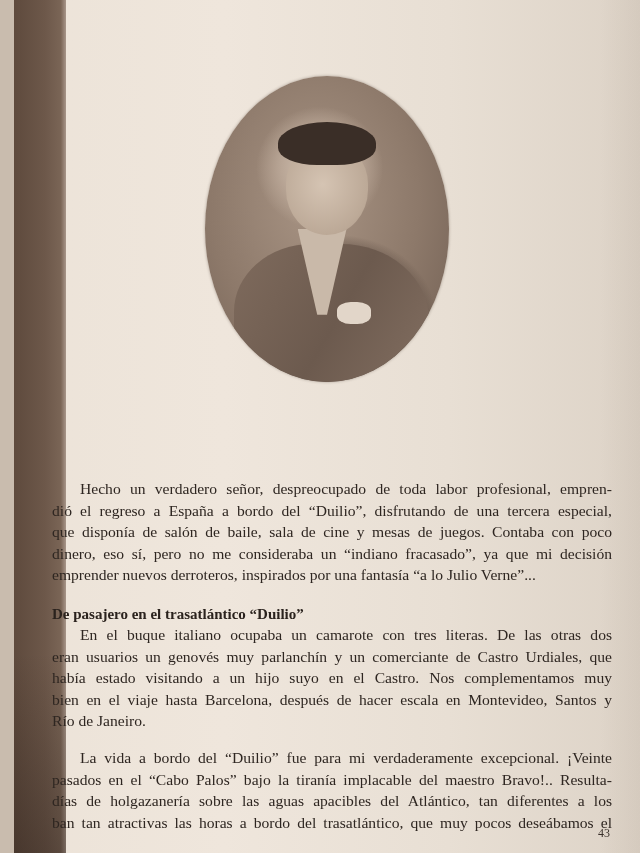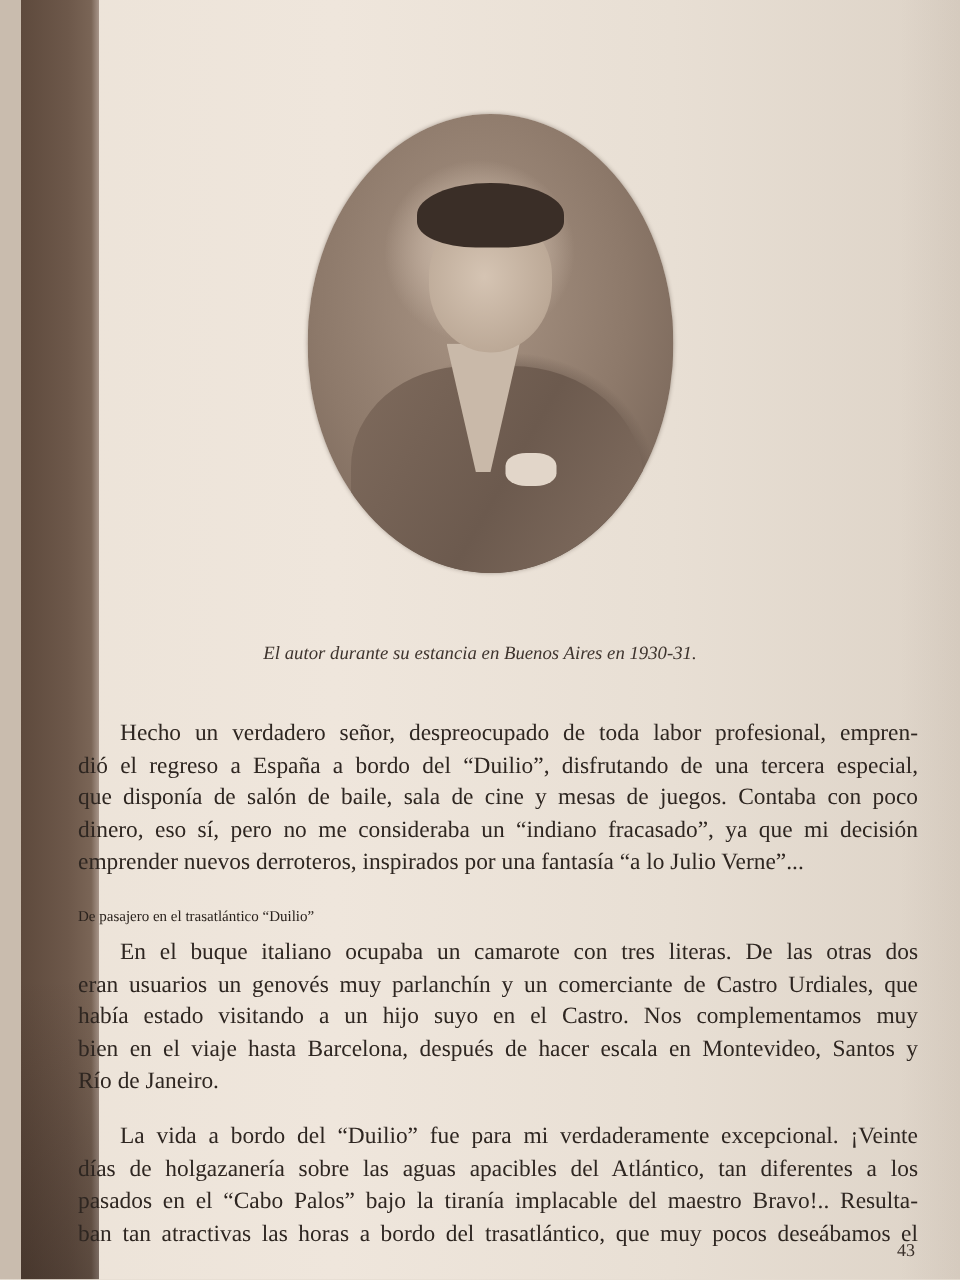--- a/index.html
+++ b/index.html
@@ -67,21 +67,21 @@
     .text {
       position: absolute; left: 52px; width: 560px;
       font-size: 15.6px; color: #2e2621; line-height: 21.5px;
       text-align: justify;
     }
     .line { display: block; white-space: nowrap; text-align-last: justify; }
     .line.last { text-align-last: left; }
     .line.indent { padding-left: 28px; }
     .heading {
       position: absolute; left: 52px; top: 606px;
-      font-weight: normal; font-size: 10px; color: #2a221d;
+      font-weight: bold; font-size: 15px; color: #2a221d;
     }
     .page-number {
       position: absolute; left: 598px; top: 826px; font-size: 12px; color: #3a302a;
     }
     .right-shade {
       position: absolute; right: 0; top: 0; width: 40px; height: 853px;
       background: linear-gradient(90deg, rgba(0,0,0,0) 0%, rgba(120,100,85,0.08) 100%);
     }
   </style>
 </head>
@@ -94,21 +94,20 @@
   <div class="right-shade"></div>
 
   <div class="photo">
     <div class="jacket"></div>
     <div class="shirt"></div>
     <div class="pocket"></div>
     <div class="face"></div>
     <div class="hair"></div>
   </div>
 
-  <div class="caption">El autor durante su estancia en Buenos Aires en 1930-31.</div>
 
   <div class="text" style="top:478px;">
     <span class="line indent">Hecho un verdadero señor, despreocupado de toda labor profesional, empren-</span>
     <span class="line">dió el regreso a España a bordo del “Duilio”, disfrutando de una tercera especial,</span>
     <span class="line">que disponía de salón de baile, sala de cine y mesas de juegos. Contaba con poco</span>
     <span class="line">dinero, eso sí, pero no me consideraba un “indiano fracasado”, ya que mi decisión</span>
     <span class="line last">emprender nuevos derroteros, inspirados por una fantasía “a lo Julio Verne”...</span>
   </div>
 
   <div class="heading">De pasajero en el trasatlántico “Duilio”</div>
@@ -116,19 +115,19 @@
   <div class="text" style="top:624px;">
     <span class="line indent">En el buque italiano ocupaba un camarote con tres literas. De las otras dos</span>
     <span class="line">eran usuarios un genovés muy parlanchín y un comerciante de Castro Urdiales, que</span>
     <span class="line">había estado visitando a un hijo suyo en el Castro. Nos complementamos muy</span>
     <span class="line">bien en el viaje hasta Barcelona, después de hacer escala en Montevideo, Santos y</span>
     <span class="line last">Río de Janeiro.</span>
   </div>
 
   <div class="text" style="top:747px;">
     <span class="line indent">La vida a bordo del “Duilio” fue para mi verdaderamente excepcional. ¡Veinte</span>
+    <span class="line">pasados en el “Cabo Palos” bajo la tiranía implacable del maestro Bravo!.. Resulta-</span>
     <span class="line">días de holgazanería sobre las aguas apacibles del Atlántico, tan diferentes a los</span>
-    <span class="line">pasados en el “Cabo Palos” bajo la tiranía implacable del maestro Bravo!.. Resulta-</span>
     <span class="line">ban tan atractivas las horas a bordo del trasatlántico, que muy pocos deseábamos el</span>
   </div>
 
   <div class="page-number">43</div>
 </div>
 
 </body></html>

